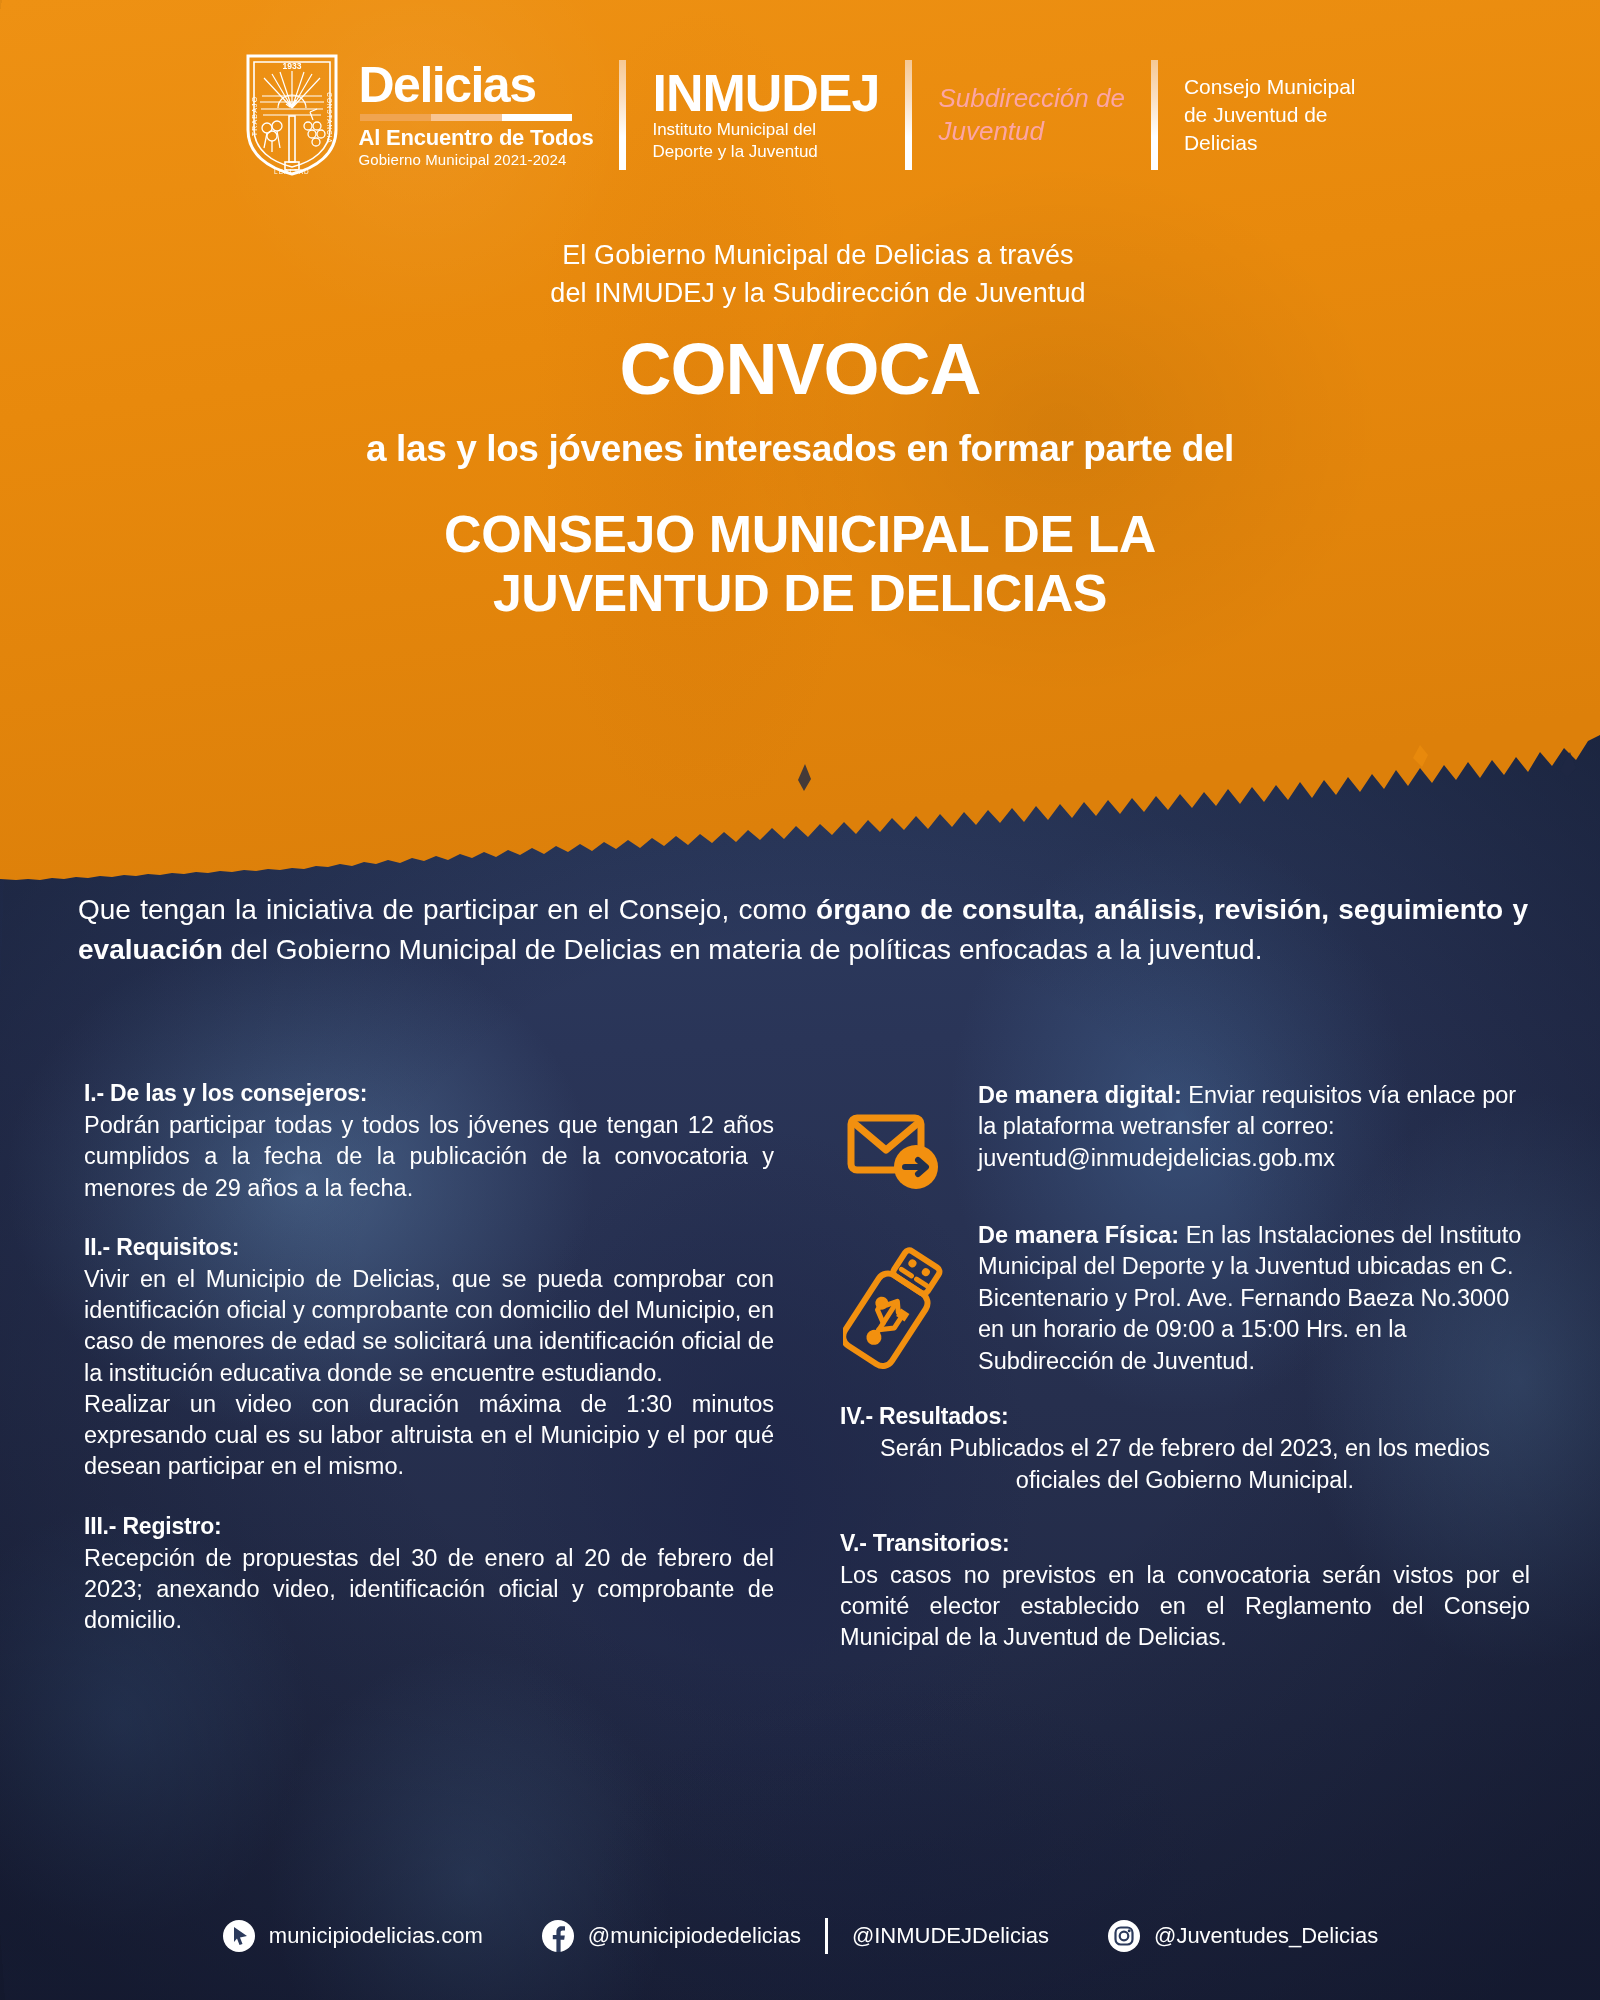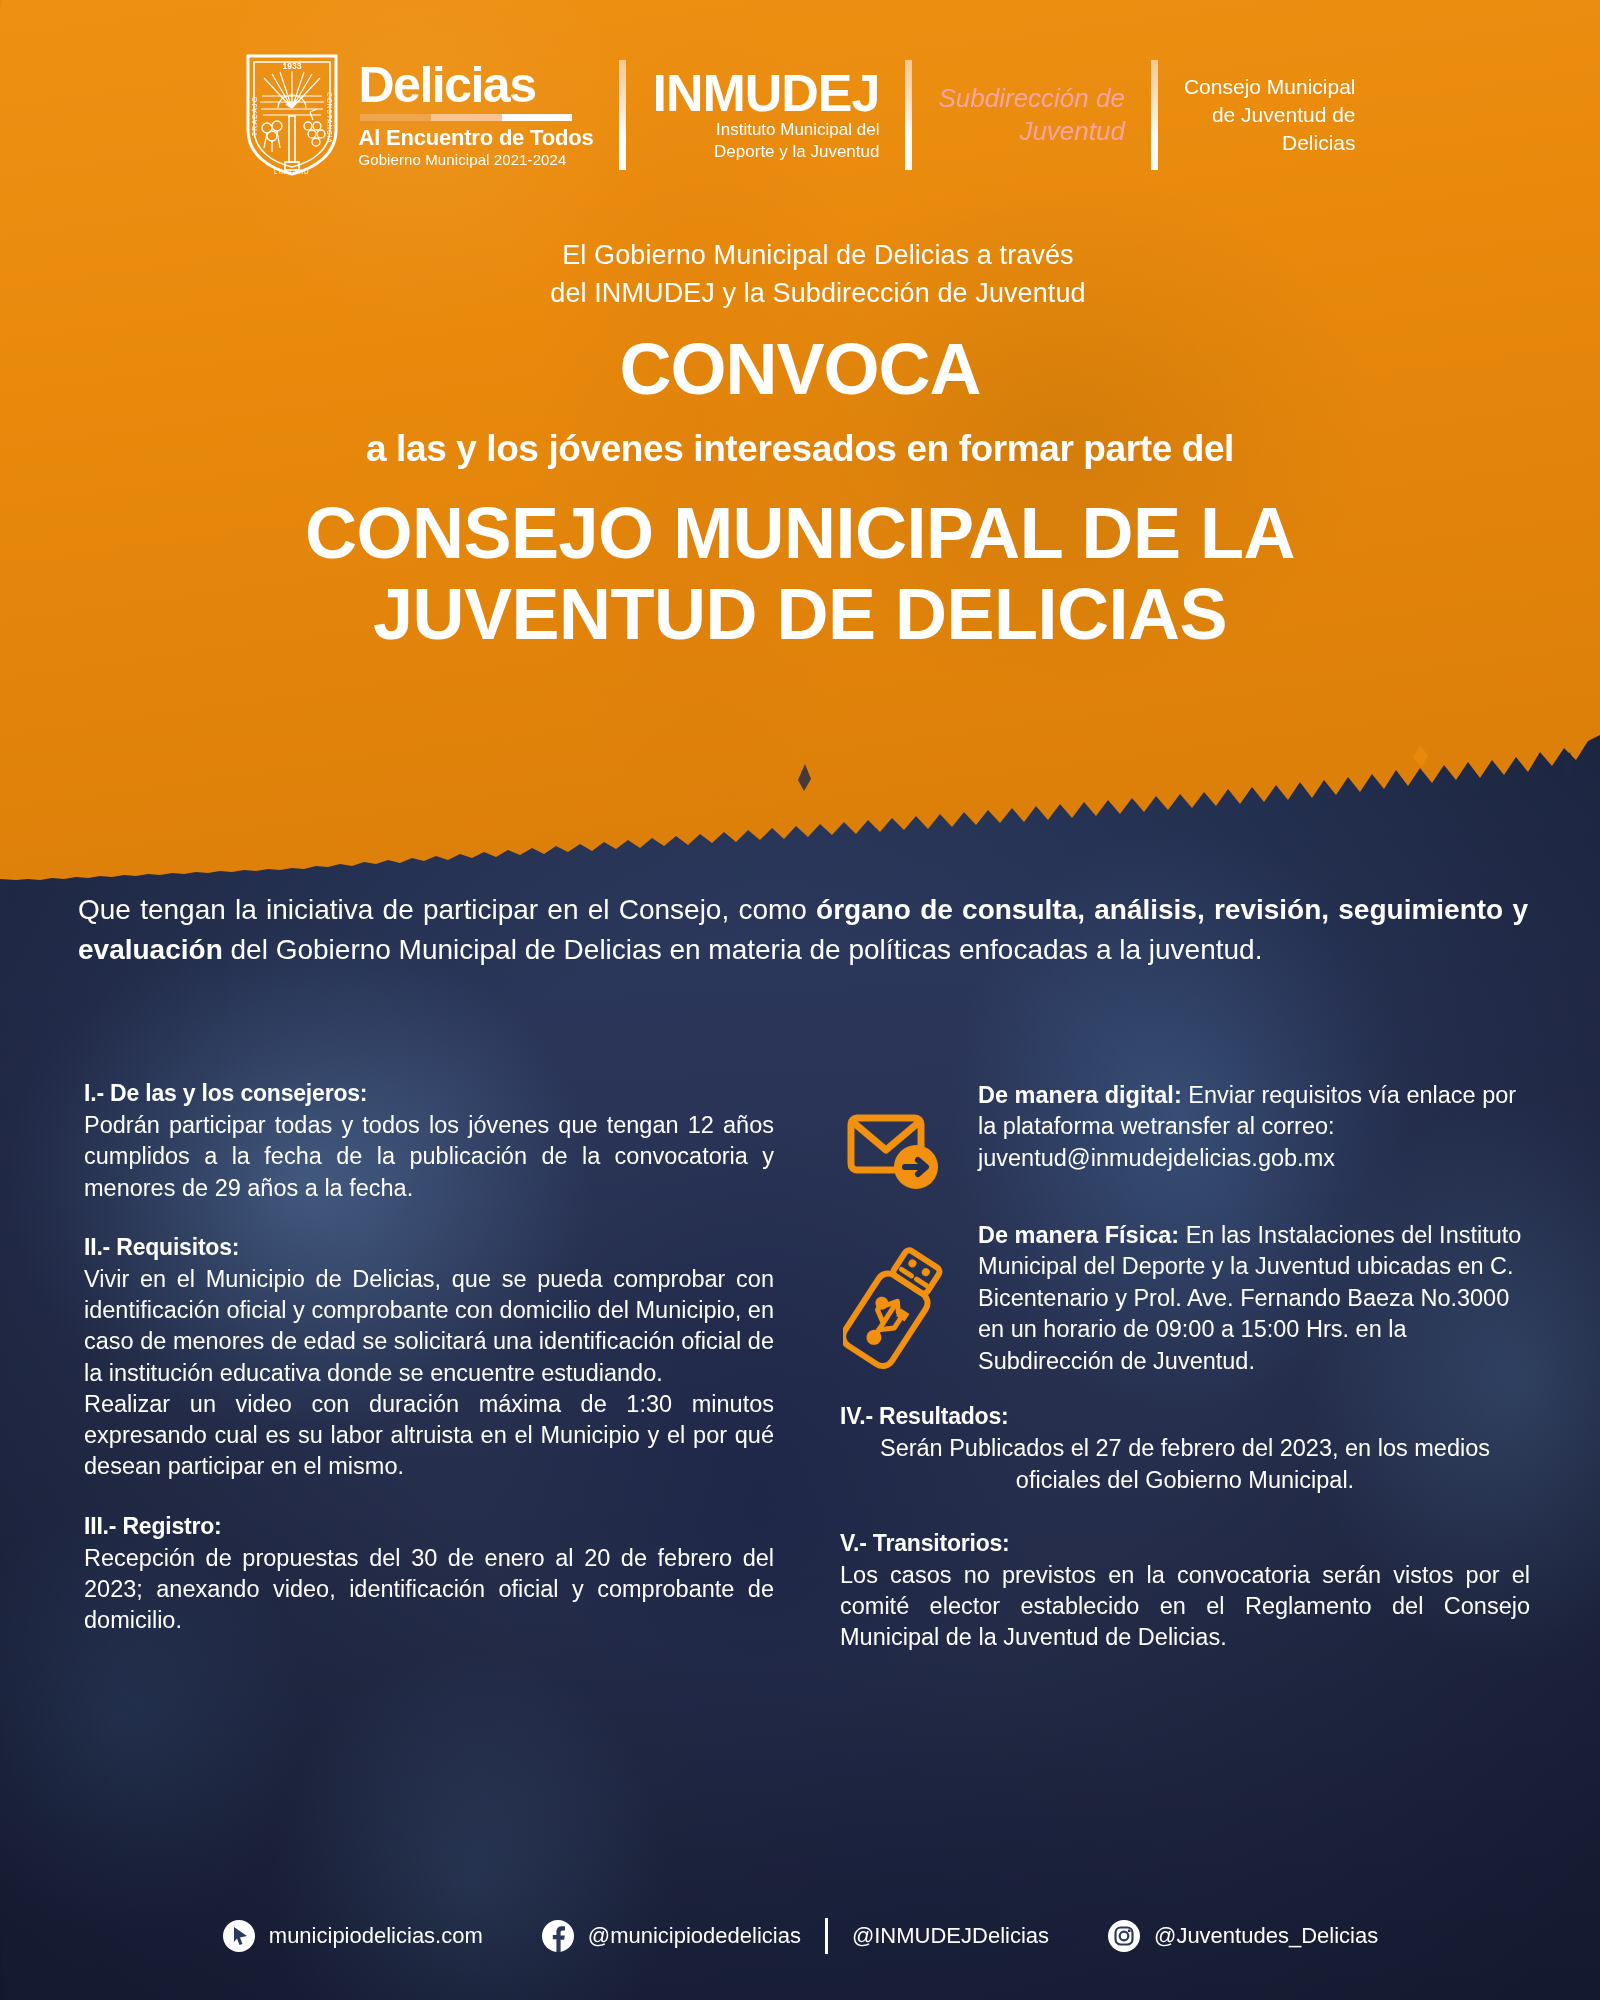--- a/index.html
+++ b/index.html
@@ -54,21 +54,20 @@
       radial-gradient(ellipse 240px 600px at 700px 420px, rgba(180,90,10,.10), transparent 70%),
       linear-gradient(100deg, rgba(0,0,0,.05) 0 2px, transparent 2px 130px);
     pointer-events:none;
   }
 
   
   .header {
     position:absolute; left:0; top:0; width:1600px; height:230px;
     display:flex; align-items:center; justify-content:center; gap:0;
     z-index:6;
-    text-align:right;
   }
   .hblock { display:flex; align-items:center; }
 
   .shield { width:96px; height:126px; margin-right:18px; }
   .delicias-lock { display:flex; flex-direction:column; align-items:flex-start; }
   .del-word { font-size:50px; font-weight:bold; color:#fff; letter-spacing:-1.5px; line-height:.96; }
   .del-rule { display:flex; width:212px; height:7px; margin:5px 0 5px 2px; }
   .del-rule i { flex:1; display:block; }
   .del-sub1 { font-size:22px; font-weight:bold; color:#fff; line-height:1.08; letter-spacing:-.2px; }
   .del-sub2 { font-size:15px; color:#fff; line-height:1.3; letter-spacing:.1px; }
@@ -79,21 +78,21 @@
   .inm-word { font-size:52px; font-weight:bold; color:#fff; letter-spacing:-1px; line-height:1; }
   .inm-sub { font-size:17px; color:#fff; line-height:1.28; margin-top:0; }
   .plain-2l { font-size:26px; color:#fca5a5; line-height:1.26; font-weight:400;font-style:italic; }
   .plain-3l { font-size:21px; color:#fff; line-height:1.32; font-weight:400; }
 
   
   .hero { position:absolute; left:0; top:236px; width:1600px; text-align:center; z-index:6; color:#fff; }
   .hero-pre { font-size:27px; line-height:1.42; font-weight:400; letter-spacing:.1px;padding-left:36px; }
   .hero-convoca { font-size:72px; font-weight:bold; letter-spacing:-1px; margin-top:20px; line-height:1; }
   .hero-mid { font-size:37px; font-weight:bold; margin-top:24px; letter-spacing:-.4px; line-height:1.1; }
-  .hero-big { font-size:72px; font-weight:bold; line-height:1.12; margin-top:24px; letter-spacing:-.5px; }
+  .hero-big { font-size:52px; font-weight:bold; line-height:1.12; margin-top:36px; letter-spacing:-.5px; }
 
   
   .intro {
     position:absolute; left:78px; top:890px; width:1450px; z-index:6;
     color:#fff; font-size:28px; line-height:1.43; text-align:justify;
   }
   .intro b { font-weight:bold; }
 
   .cols { position:absolute; left:0; top:1080px; width:1600px; z-index:6; }
   .col-l { position:absolute; left:84px; top:0; width:690px; }

